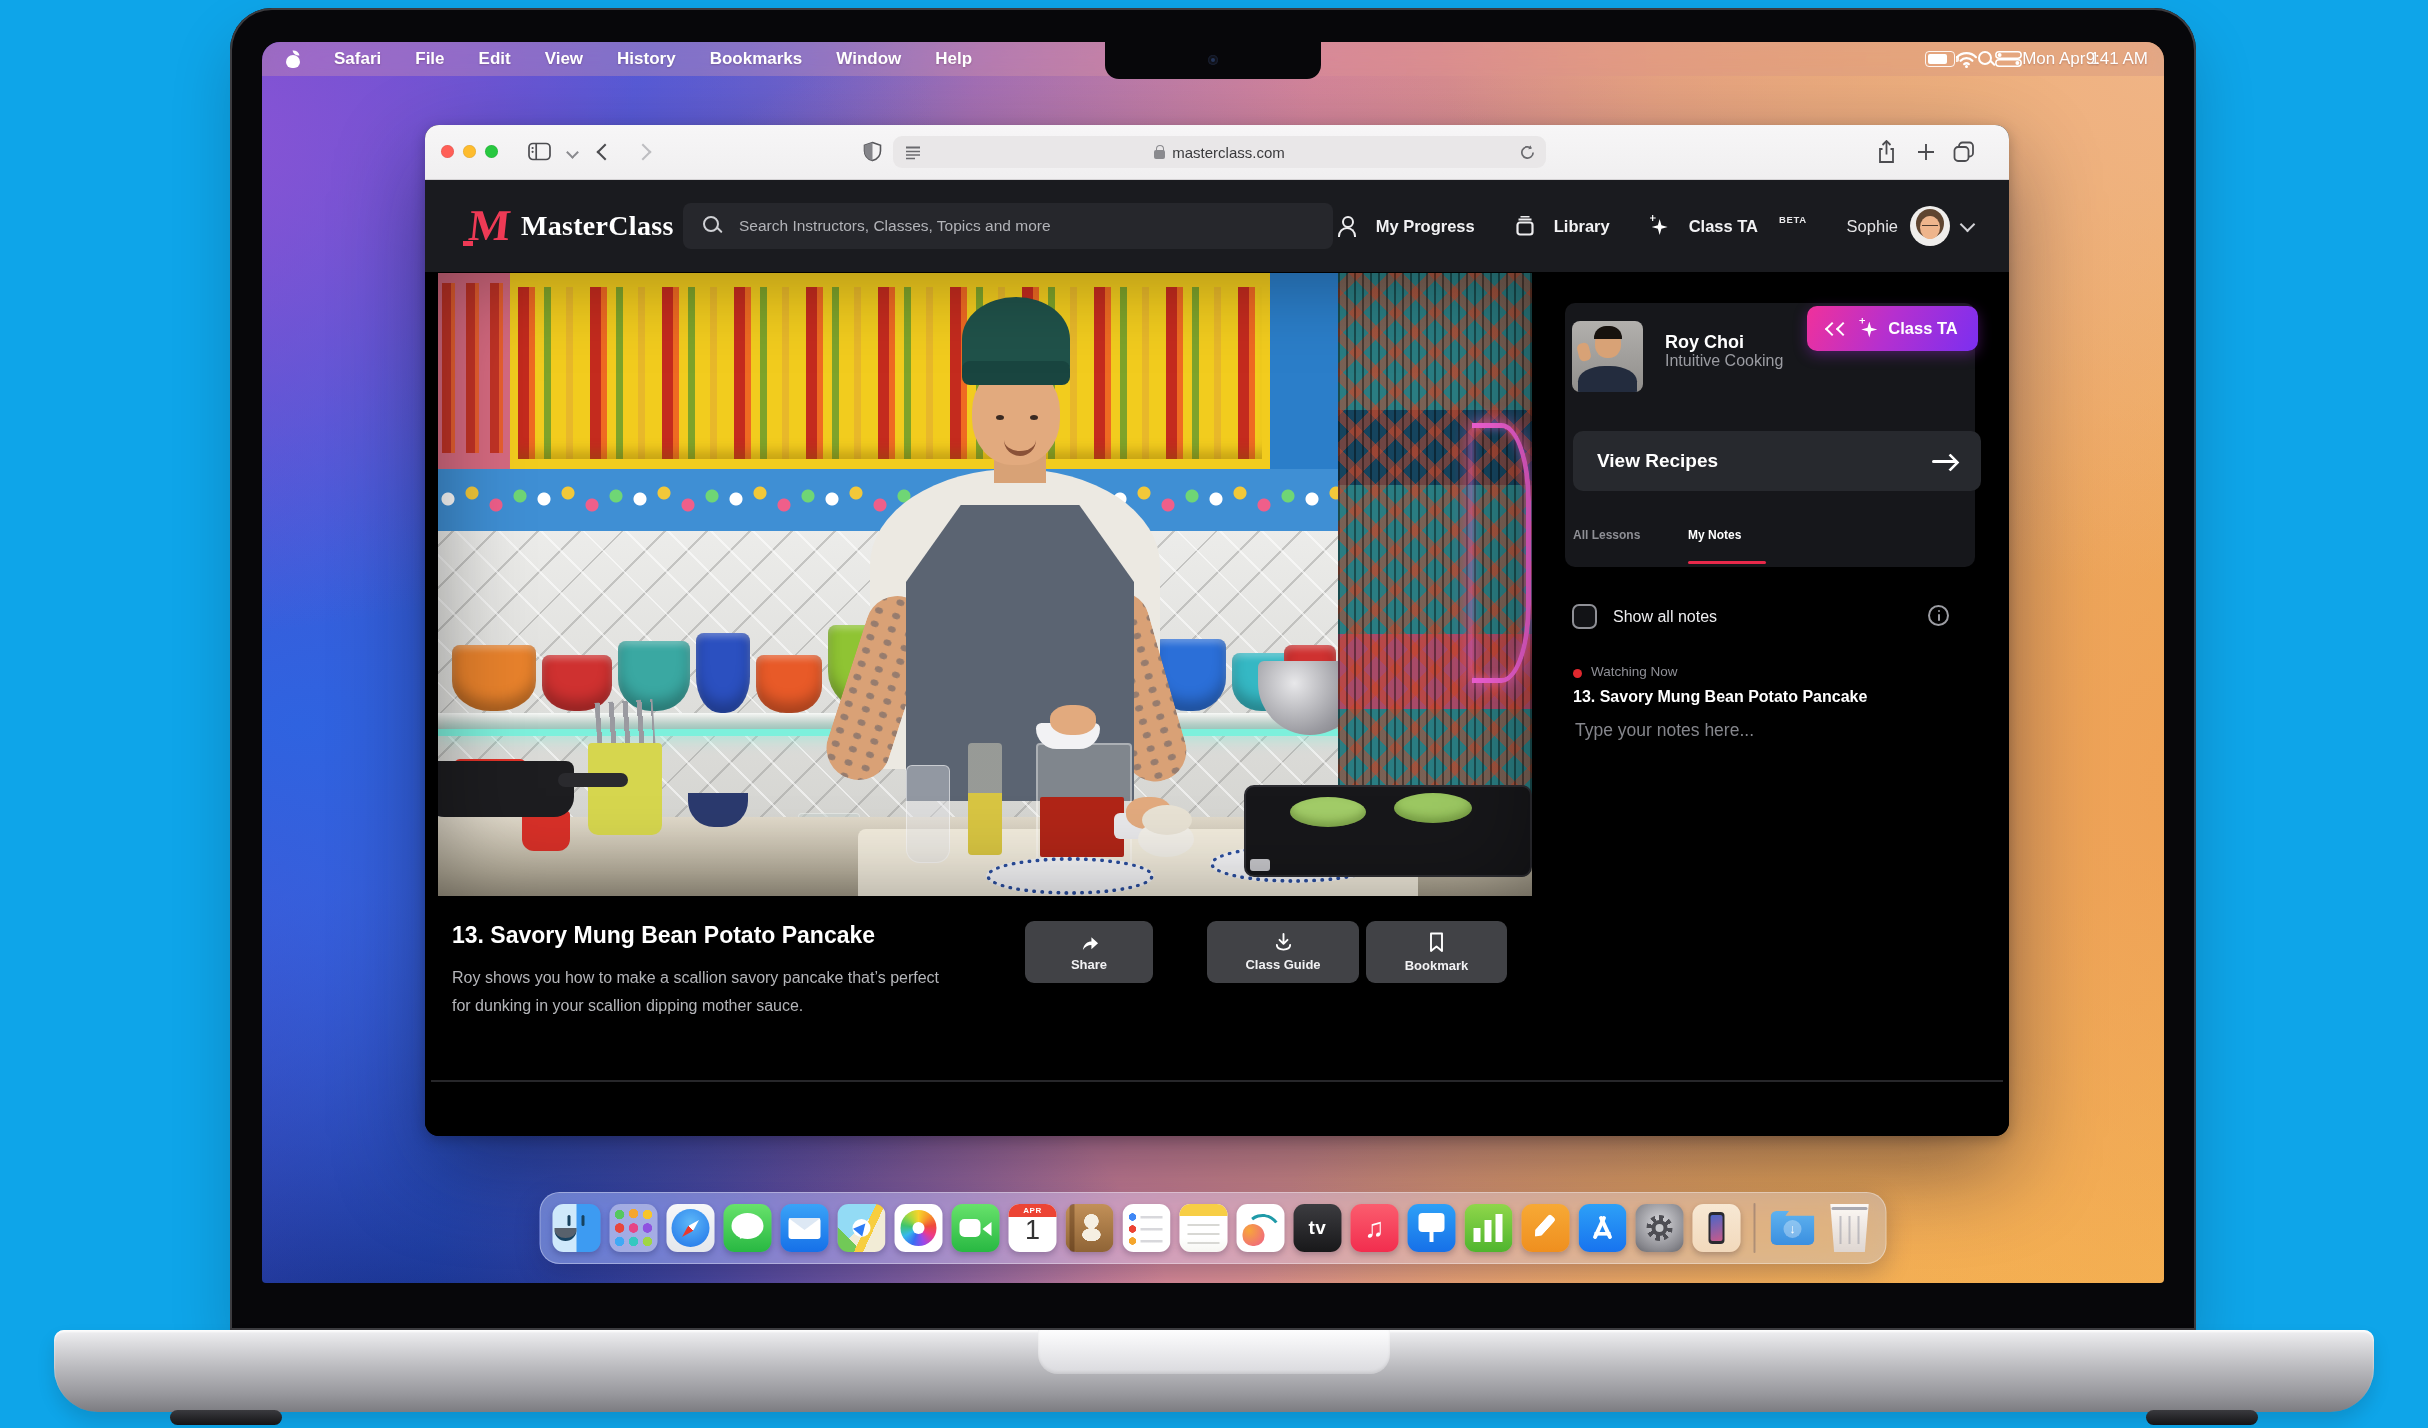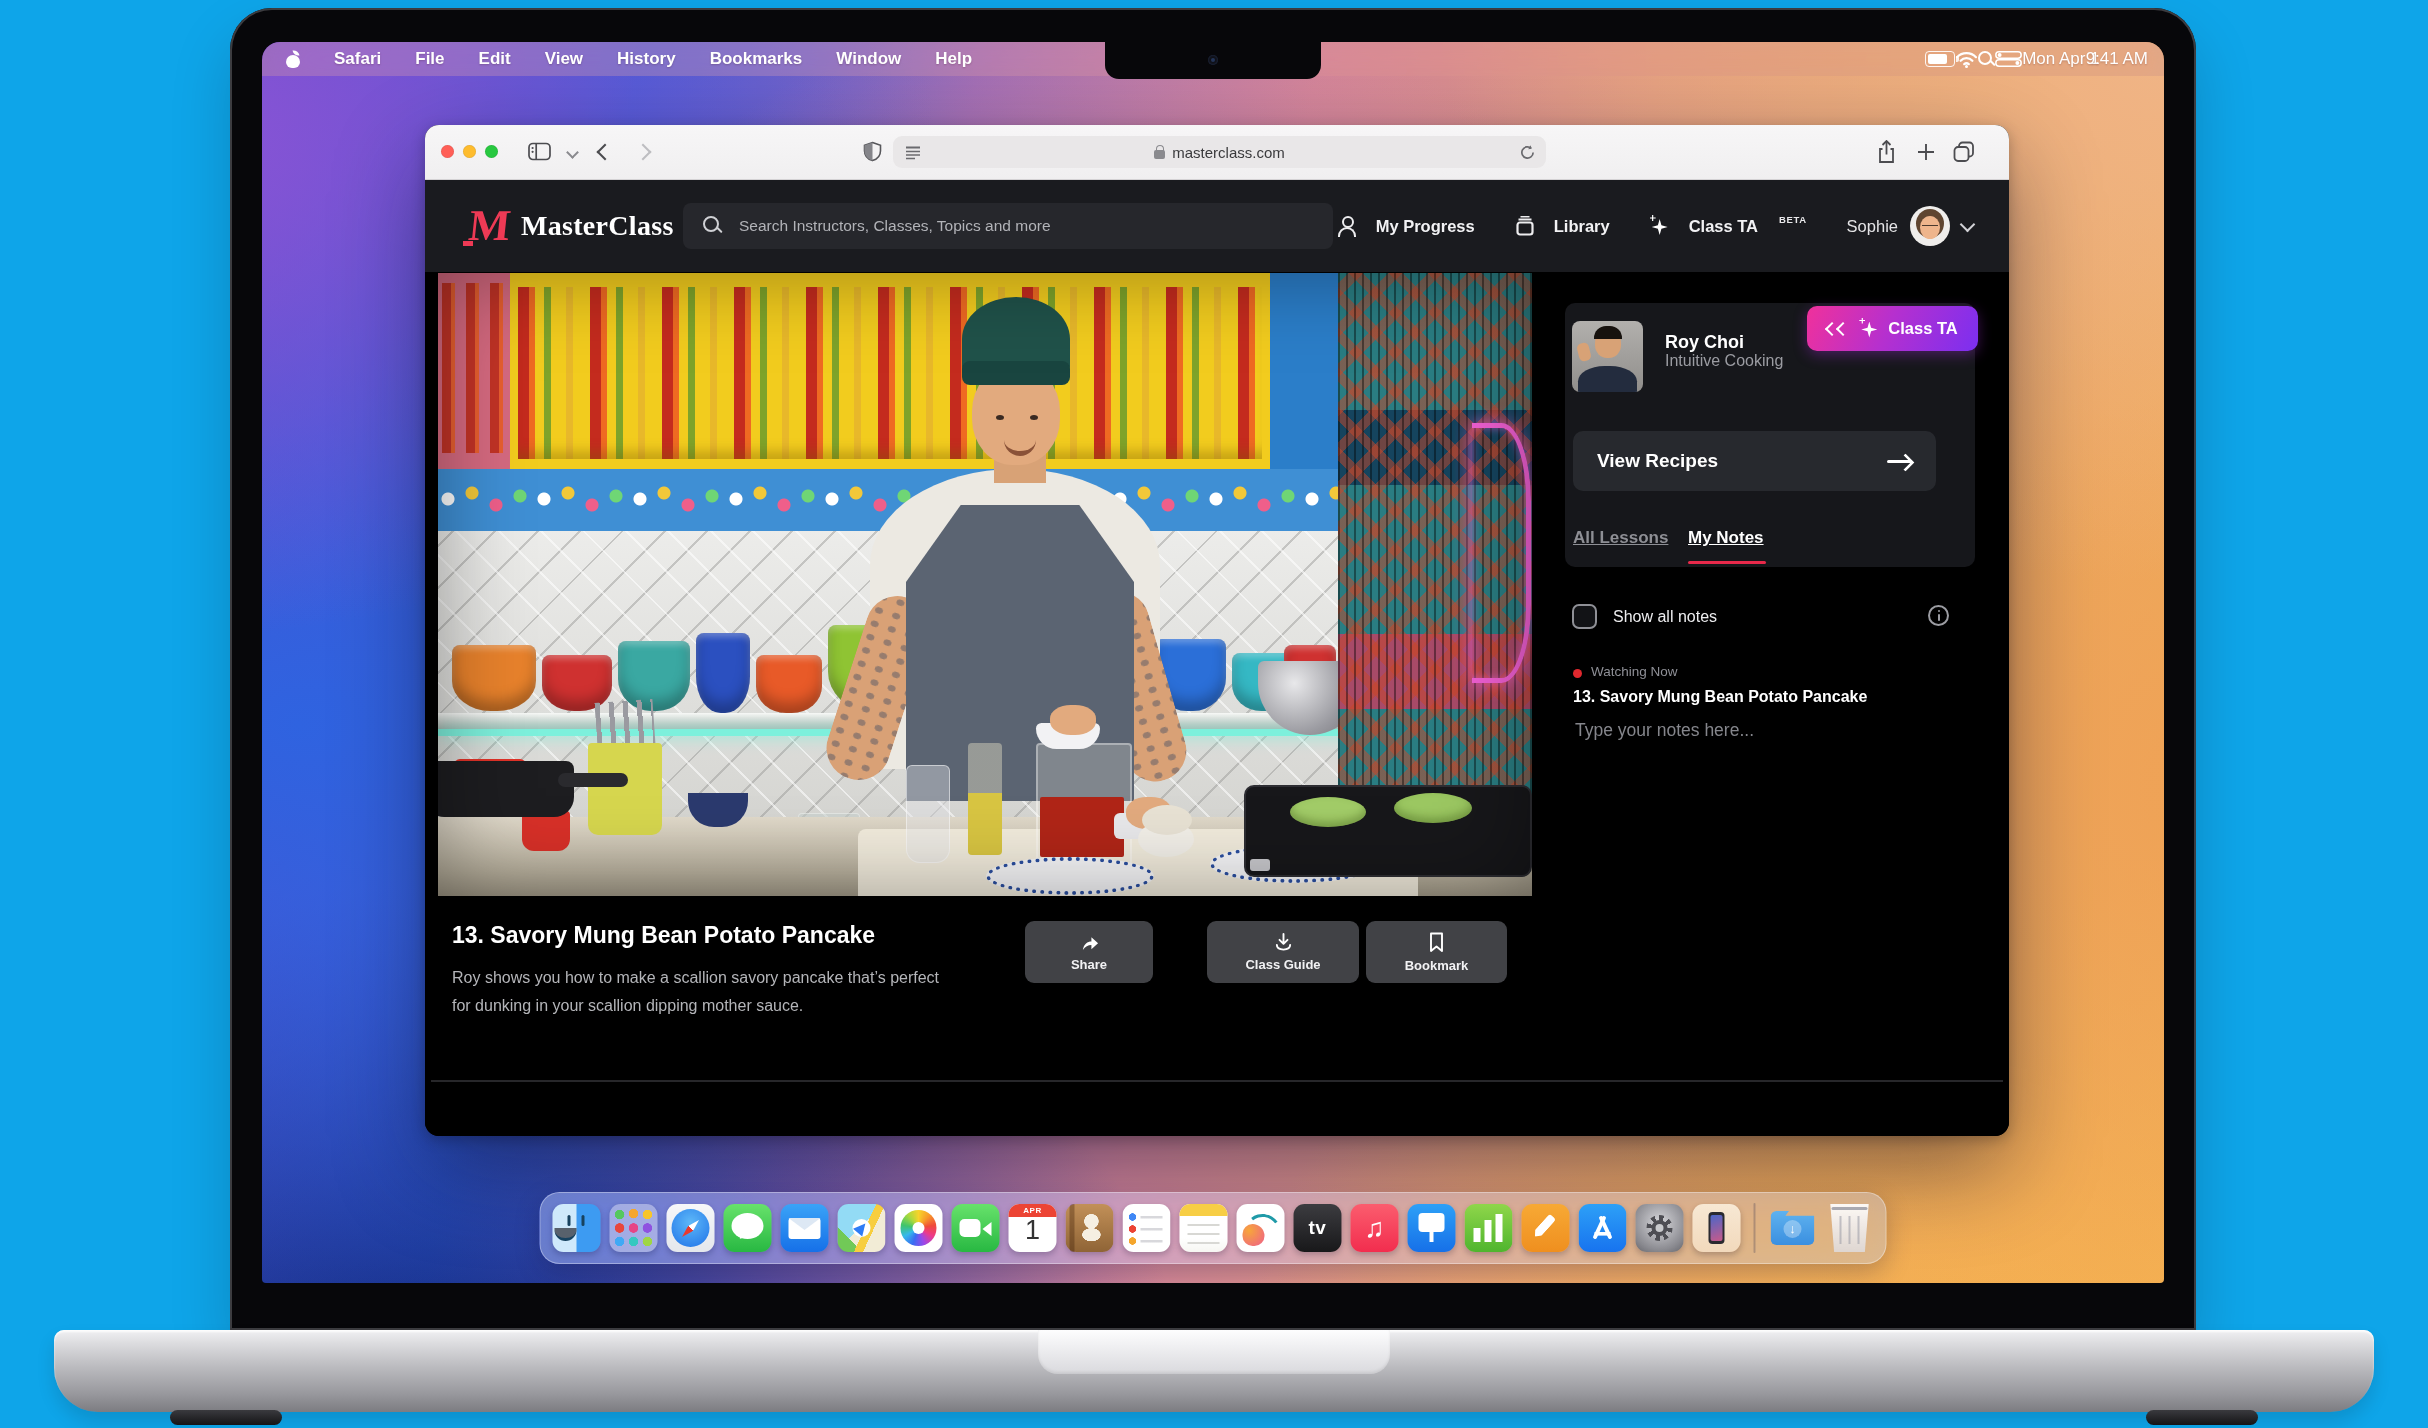--- a/index.html
+++ b/index.html
@@ -113,24 +113,24 @@
   .roy-body{position:absolute;left:6px;bottom:-8px;width:59px;height:34px;border-radius:45% 45% 0 0;background:#232c3e;}
   .roy-head{position:absolute;left:23px;top:9px;width:26px;height:28px;border-radius:46%;background:#d8a276;}
   .roy-hairc{position:absolute;left:22px;top:5px;width:28px;height:13px;border-radius:12px 12px 0 0;background:#17120e;}
   .roy-hand{position:absolute;left:6px;top:22px;width:12px;height:18px;border-radius:5px;background:#d8a276;transform:rotate(-14deg);}
   .inst-name{position:absolute;left:1240px;top:152px;font-size:18px;font-weight:700;color:#fff;}
   .inst-course{position:absolute;left:1240px;top:172px;font-size:16px;color:#9b9ca2;}
   .classta-btn{position:absolute;left:1382px;top:126px;width:171px;height:45px;border-radius:10px;display:flex;align-items:center;justify-content:center;gap:9px;
     background:linear-gradient(115deg,#f0319b 0%,#b530cf 48%,#7b2ff0 100%);color:#fff;font-size:16.5px;font-weight:700;box-shadow:0 4px 14px rgba(150,40,200,.4);}
   .dbl-chev{display:flex;gap:1px;margin-right:2px;}
   .dbl-chev span{width:8px;height:8px;border-left:2.6px solid #fff;border-bottom:2.6px solid #fff;transform:rotate(45deg);}
-  .view-recipes{position:absolute;left:1148px;top:251px;width:363px;height:60px;border-radius:10px;background:#27292e;display:flex;align-items:center;padding:0 24px;box-sizing:border-box;color:#fff;font-size:19px;font-weight:700;}
+  .view-recipes{position:absolute;left:1148px;top:251px;width:408px;height:60px;border-radius:10px;background:#27292e;display:flex;align-items:center;padding:0 24px;box-sizing:border-box;color:#fff;font-size:19px;font-weight:700;}
   .arrow-right{position:relative;width:25px;height:3px;background:#fff;border-radius:2px;margin-left:auto;}
   .arrow-right::after{content:"";position:absolute;right:0;top:-4px;width:10px;height:10px;border-top:3px solid #fff;border-right:3px solid #fff;transform:rotate(45deg);border-radius:1px;top:-3.7px;}
-  .tab{position:absolute;top:348px;font-size:17px;font-weight:700;text-decoration:underline;}
+  .tab{position:absolute;top:348px;font-size:12px;font-weight:700;}
   .tab.inactive{color:#8e8f95;}
   .tab.active{color:#fff;}
   .tab-underline{position:absolute;left:1263px;top:381px;width:78px;height:3px;background:#e8294a;border-radius:2px;}
   .checkbox{position:absolute;left:1147px;top:424px;width:25px;height:25px;border:2.5px solid #8f9096;border-radius:7px;background:#121316;box-sizing:border-box;}
   .show-notes-label{position:absolute;left:1188px;top:428px;font-size:16px;color:#ededef;}
   .ic-info{position:absolute;left:1503px;top:425px;width:21px;height:21px;border:2px solid #9b9ca2;border-radius:50%;box-sizing:border-box;}
   .ic-info::before{content:"";position:absolute;left:7.5px;top:3px;width:2.4px;height:2.4px;background:#9b9ca2;border-radius:50%;}
   .ic-info::after{content:"";position:absolute;left:7.5px;top:7px;width:2.4px;height:7px;background:#9b9ca2;border-radius:1px;}
   .watch-dot{position:absolute;left:1148px;top:489px;width:9px;height:9px;border-radius:50%;background:#e0282e;}
   .watch-label{position:absolute;left:1166px;top:484px;font-size:13.5px;color:#8f9097;}

